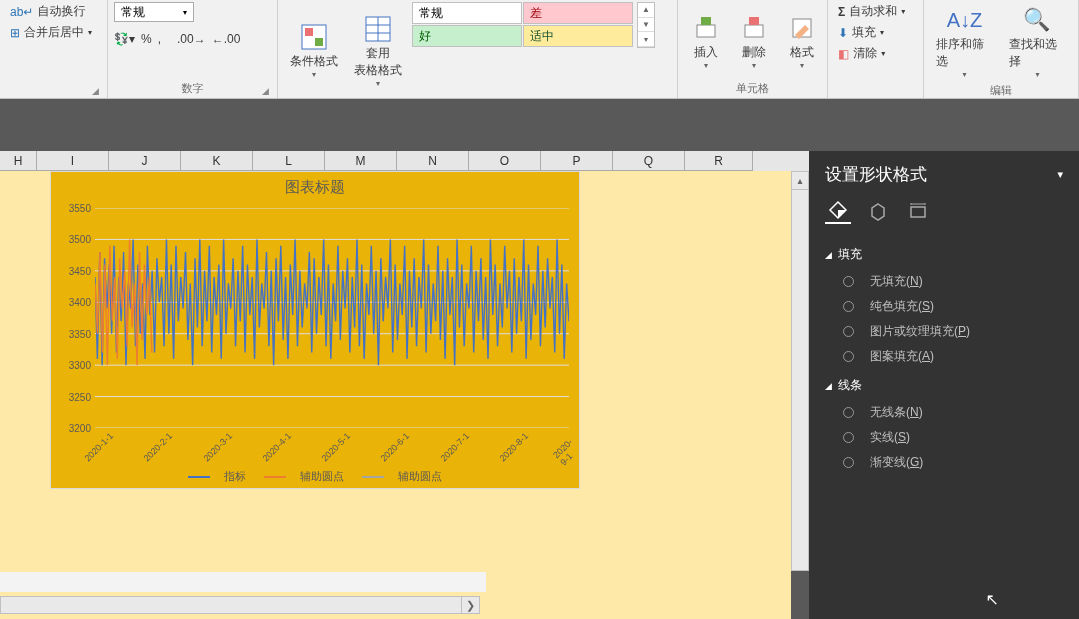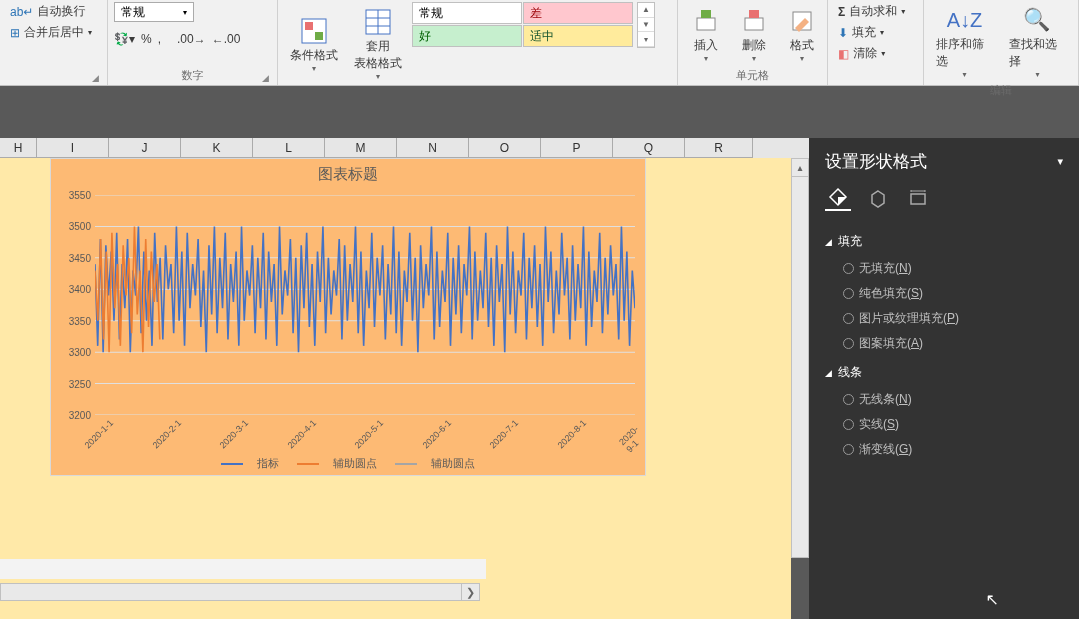--- a/index.html
+++ b/index.html
@@ -1,19 +1,19 @@
 <!DOCTYPE html>
 <html><head>
 <meta charset="utf-8">
 <style>
 * { margin: 0; padding: 0; box-sizing: border-box; font-family: "Microsoft YaHei", sans-serif; }
 body { width: 1079px; height: 619px; background: #595959; overflow: hidden; position: relative; }
 
 
-.ribbon { background: #f1f1f1; height: 86px; display: flex; border-bottom: 1px solid #c0c0c0; }
+.ribbon { background: #f1f1f1; height: 99px; display: flex; border-bottom: 1px solid #c0c0c0; }
 .ribbon-group { display: flex; flex-direction: column; border-right: 1px solid #d0d0d0; padding: 2px 6px 0 6px; }
 .ribbon-group-content { flex: 1; display: flex; gap: 4px; }
 .ribbon-group-label { text-align: center; font-size: 11px; color: #6a6a6a; padding: 2px 0; position:relative;}
 .dialog-launch { position:absolute; right:2px; bottom:2px; font-size:9px; color:#888;}
 .v-stack { display: flex; flex-direction: column; gap: 2px; font-size: 12px; color: #3b3b3b; }
 .v-stack .btn { display: flex; align-items: center; gap: 4px; padding: 1px 4px; cursor: pointer; }
 .num-format { border: 1px solid #ababab; background: #fff; font-size: 12px; padding: 2px 6px; width: 80px; height:20px; display:flex; align-items:center; justify-content:space-between;}
 .num-icons { display:flex; gap:6px; align-items:center; font-size:12px; color:#3b3b3b; margin-top:6px;}
 .big-btn { display:flex; flex-direction:column; align-items:center; justify-content:center; padding:2px 6px; font-size:12px; color:#3b3b3b; cursor:pointer;}
 .big-btn .icon-area { width:32px; height:32px; display:flex; align-items:center; justify-content:center;}
@@ -30,21 +30,21 @@
 
 
 .dark-bar { background:#595959; height:52px;}
 
 
 .sheet-container{ position:relative; height: calc(100% - 86px - 52px); display:flex;}
 .sheet-left{ flex:1; position:relative; background:#595959;}
 .col-headers{ display:flex; height:20px; background:#e6e6e6;}
 .col-header{ border-right:1px solid #ababab; border-bottom:1px solid #ababab; font-size:12px; color:#333; display:flex; align-items:center; justify-content:center; background:#e6e6e6;}
 .worksheet{ position:absolute; top:20px; left:0; right:18px; bottom:0; background:#ffe9a8;}
-.chart-box{ position:absolute; left:50px; top:0; width:596px; height:318px; background:#fdba74; border:1px solid #d9d9d9;}
+.chart-box{ position:absolute; left:50px; top:0; width:530px; height:318px; background:#eab308; border:1px solid #d9d9d9;}
 .chart-title{ text-align:center; font-size:15px; color:#595959; padding:6px 0;}
 .plot-area{ position:absolute; left:44px; top:36px; right:10px; bottom:60px;}
 .y-axis{ position:absolute; left:0; top:36px; bottom:60px; width:44px;}
 .y-tick{ position:absolute; right:4px; font-size:10px; color:#595959; transform:translateY(-50%);}
 .x-axis{ position:absolute; left:44px; right:10px; bottom:20px; height:40px;}
 .x-tick{ position:absolute; font-size:9px; color:#595959; transform:rotate(-45deg) translate(-20px,0);}
 .legend{ position:absolute; bottom:4px; left:0; right:0; display:flex; justify-content:center; gap:18px; font-size:11px; color:#595959;}
 .legend-item{ display:flex; align-items:center; gap:14px;}
 .legend-swatch{ width:22px; height:2px;}
 .hscroll{ position:absolute; left:0; bottom:-22px; width:480px; height:18px; background:#e9e9e9; border:1px solid #c0c0c0; display:flex; align-items:center; justify-content:flex-end;}
@@ -53,21 +53,21 @@
 .vscroll-up{ width:100%; height:18px; display:flex; align-items:center; justify-content:center; color:#666; font-size:10px; border-bottom:1px solid #c0c0c0;}
 .lower-bar{ position:absolute; left:0; bottom:40px; height:20px; width:486px; background:#f3f3f3;}
 
 
 .format-pane{ width:270px; background:#333333; color:#d0d0d0; padding:12px 16px; font-size:13px;}
 .pane-title{ font-size:17px; color:#fff; margin-bottom:12px; display:flex; justify-content:space-between; align-items:center;}
 .pane-icons{ display:flex; gap:14px; margin-bottom:14px; padding-bottom:8px;}
 .pane-icon{ width:26px; height:26px; display:flex; align-items:center; justify-content:center;cursor:pointer;}
 .pane-icon.active{ border-bottom:2px solid #fff;}
 .pane-section-header{ display:flex; align-items:center; gap:6px; font-size:12px; color:#fff; margin:8px 0 6px 0; cursor:pointer;}
-.pane-option{ display:flex; align-items:center; gap:5px; font-size:12px; color:#c0c0c0; padding:4px 0 4px 18px; cursor:pointer;}
+.pane-option{ display:flex; align-items:center; gap:16px; font-size:12px; color:#c0c0c0; padding:4px 0 4px 18px; cursor:pointer;}
 .radio{ width:11px; height:11px; border:1px solid #999; border-radius:50%;}
 .pane-option u{ text-decoration:underline;}
 .cursor{ position:absolute; right:80px; bottom:10px; font-size:16px; color:#fff;}
 </style>
 </head>
 <body>
 
 <div class="ribbon">
   <div class="ribbon-group" style="width:108px">
     <div class="ribbon-group-content">

